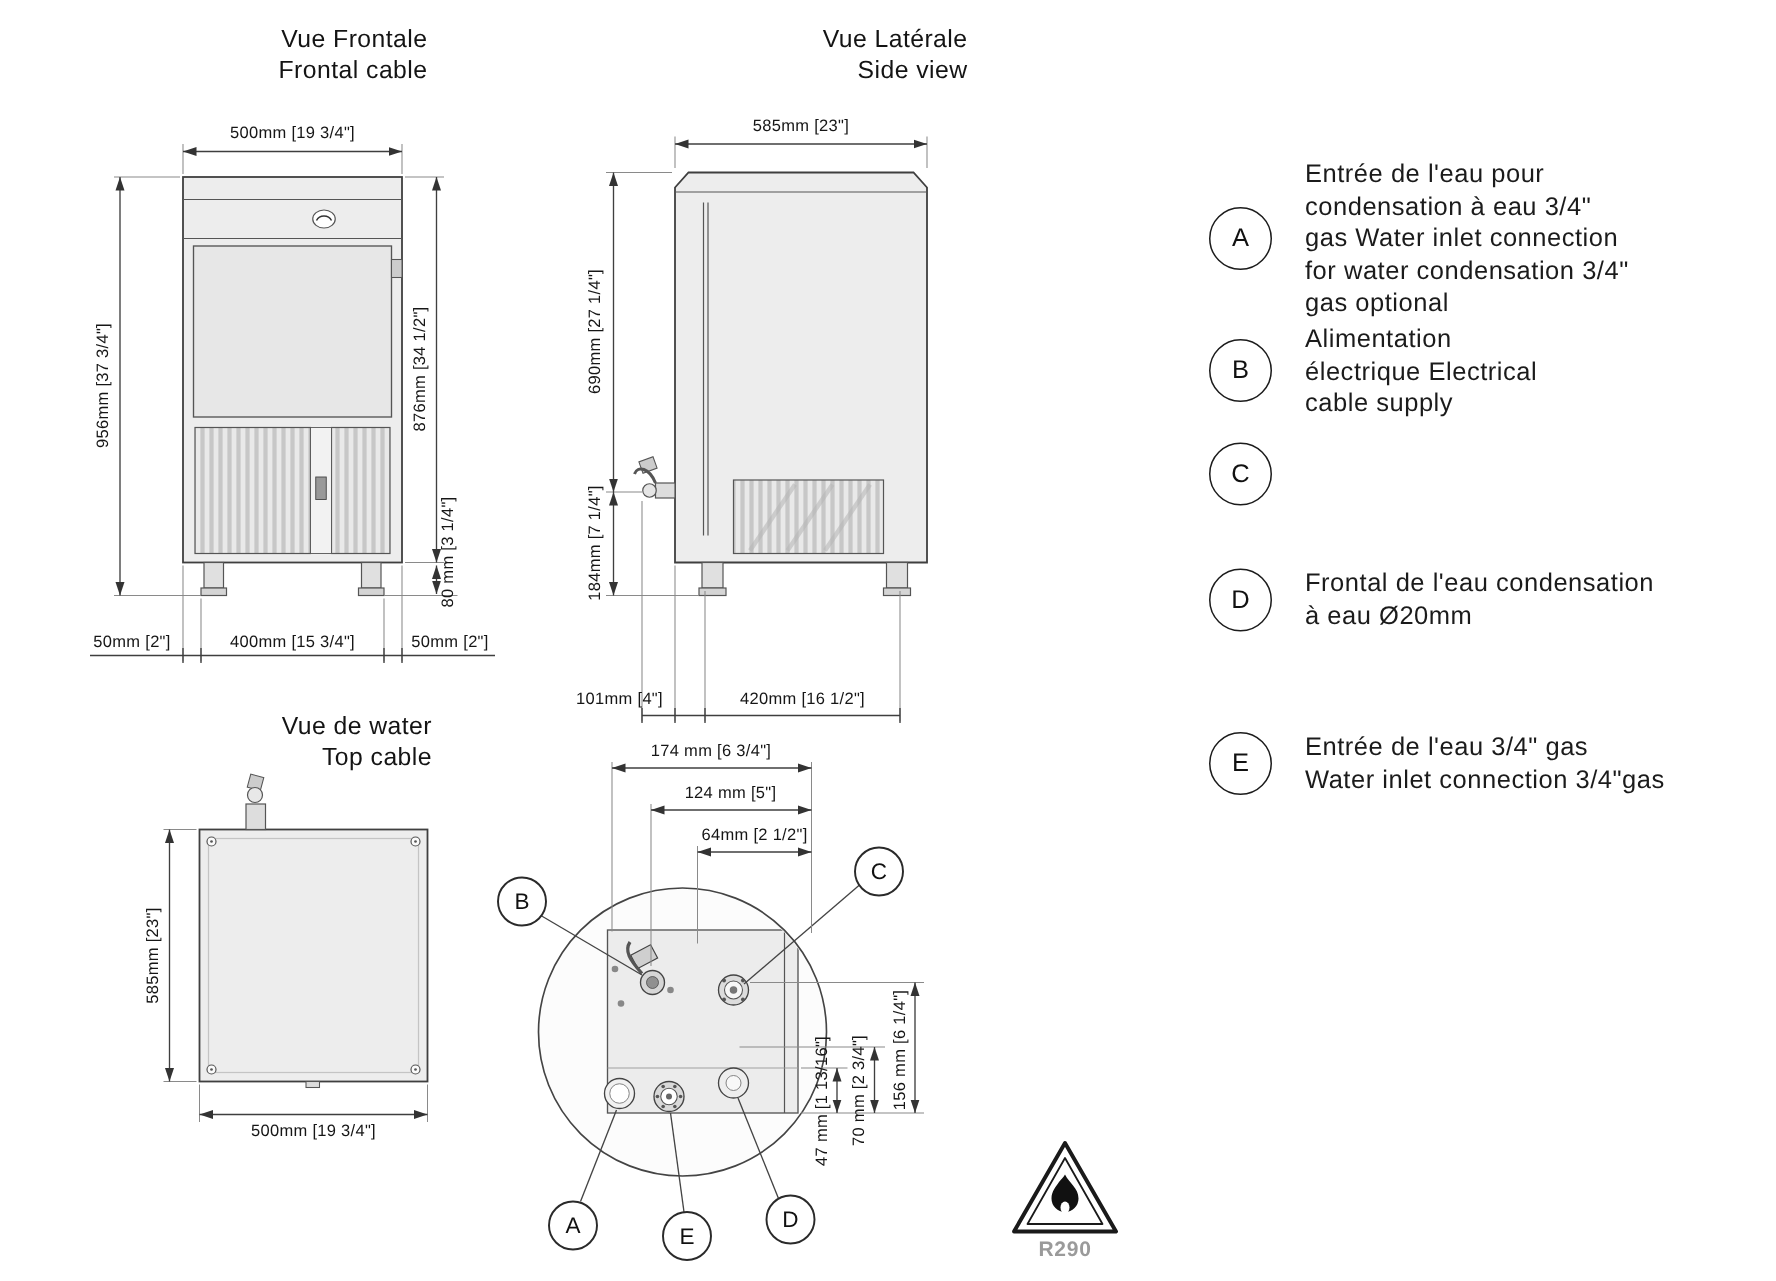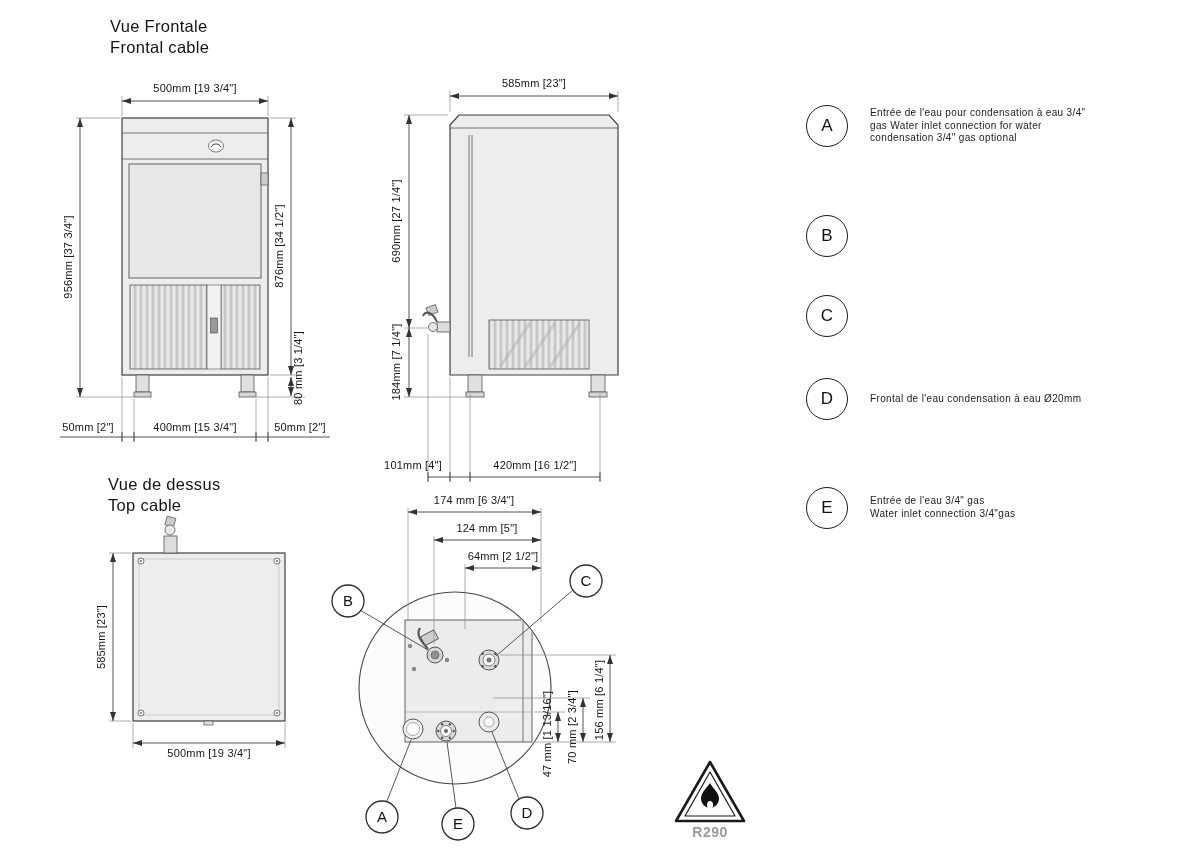--- a/index.html
+++ b/index.html
@@ -15,49 +15,53 @@
   .panel{fill:#e7e7e7;stroke:#555;stroke-width:.9}
   .edge{stroke:#555;stroke-width:.8;fill:none}
   .thin{stroke:#999;stroke-width:.6;fill:none}
   .dim{stroke:#3f3f3f;stroke-width:.9;fill:none}
   .dima{stroke:#3f3f3f;stroke-width:.9;fill:none;marker-start:url(#arrow);marker-end:url(#arrow)}
   .ext{stroke:#8a8a8a;stroke-width:.7;fill:none}
   .tick{stroke:#3f3f3f;stroke-width:.9}
   .callout{fill:#fff;stroke:#2a2a2a;stroke-width:1.3}
   .leader{stroke:#444;stroke-width:.9}
 
-  .view-title{position:absolute;text-align:left;font-size:16.5px;color:#141414;line-height:1.3;letter-spacing:.3px}
+  .view-title{position:absolute;text-align:right;font-size:16.5px;color:#141414;line-height:1.3;letter-spacing:.3px}
   .view-title span{display:block}
   #title-frontal{left:110px;top:16px;width:175px}
   #title-side{left:470px;top:16px;width:175px}
   #title-top{left:108px;top:474px;width:180px}
 
   .legend{position:absolute;left:806px;top:95px;width:372px;height:480px}
   .legend-row{position:absolute;left:0;display:flex;align-items:center;gap:22px}
   .legend-circle{width:42px;height:42px;min-width:42px;border:1.6px solid #1c1c1c;border-radius:50%;display:flex;align-items:center;justify-content:center;font-size:17px;color:#111;background:#fff}
-  .legend-text{font-size:10px;line-height:1.27;color:#1b1b1b;letter-spacing:.35px}
+  .legend-text{font-size:17px;line-height:1.27;color:#1b1b1b;letter-spacing:.35px}
   .row-a{top:10px}.row-b{top:120px}.row-c{top:200px}.row-d{top:283px}.row-e{top:392px}
   .row-a .legend-text{width:218px}
   .row-b .legend-text{width:172px}
   .row-c .legend-text{width:235px}
   .row-d .legend-text{width:242px}
   .row-e .legend-text{width:245px}
   .row-d .legend-text span,.row-e .legend-text span{display:block}
 </style>
 </head>
 <body>
 
 <div class="stage">
 
   <div class="view-title" id="title-frontal">
     <span>Vue Frontale</span>
     <span>Frontal cable</span>
   </div>
+  <div class="view-title" id="title-side">
+    <span>Vue Latérale</span>
+    <span>Side view</span>
+  </div>
   <div class="view-title" id="title-top">
-    <span>Vue de dessus</span>
+    <span>Vue de water</span>
     <span>Top cable</span>
   </div>
 
   <svg class="drawing" width="1184" height="854" viewBox="0 0 1184 854">
     <defs>
       <marker id="arrow" markerWidth="10" markerHeight="8" refX="9" refY="4" orient="auto-start-reverse" markerUnits="userSpaceOnUse">
         <path d="M0,1 L9,4 L0,7 Z" fill="#333"></path>
       </marker>
       <pattern id="vslats" width="6" height="10" patternUnits="userSpaceOnUse">
         <rect width="6" height="10" fill="#e9e9e9"></rect>
@@ -317,20 +321,21 @@
     <div class="legend-row row-a">
       <div class="legend-circle">
           <span>A</span>
         </div>
       <div class="legend-text"><span>Entrée de l'eau pour condensation à eau 3/4" gas</span> <span>Water inlet connection for water condensation 3/4" gas optional</span></div>
     </div>
     <div class="legend-row row-b">
       <div class="legend-circle">
           <span>B</span>
         </div>
+      <div class="legend-text"><span>Alimentation électrique</span> <span>Electrical cable supply</span></div>
     </div>
     <div class="legend-row row-c">
       <div class="legend-circle">
           <span>C</span>
         </div>
     </div>
     <div class="legend-row row-d">
       <div class="legend-circle">
           <span>D</span>
         </div>

